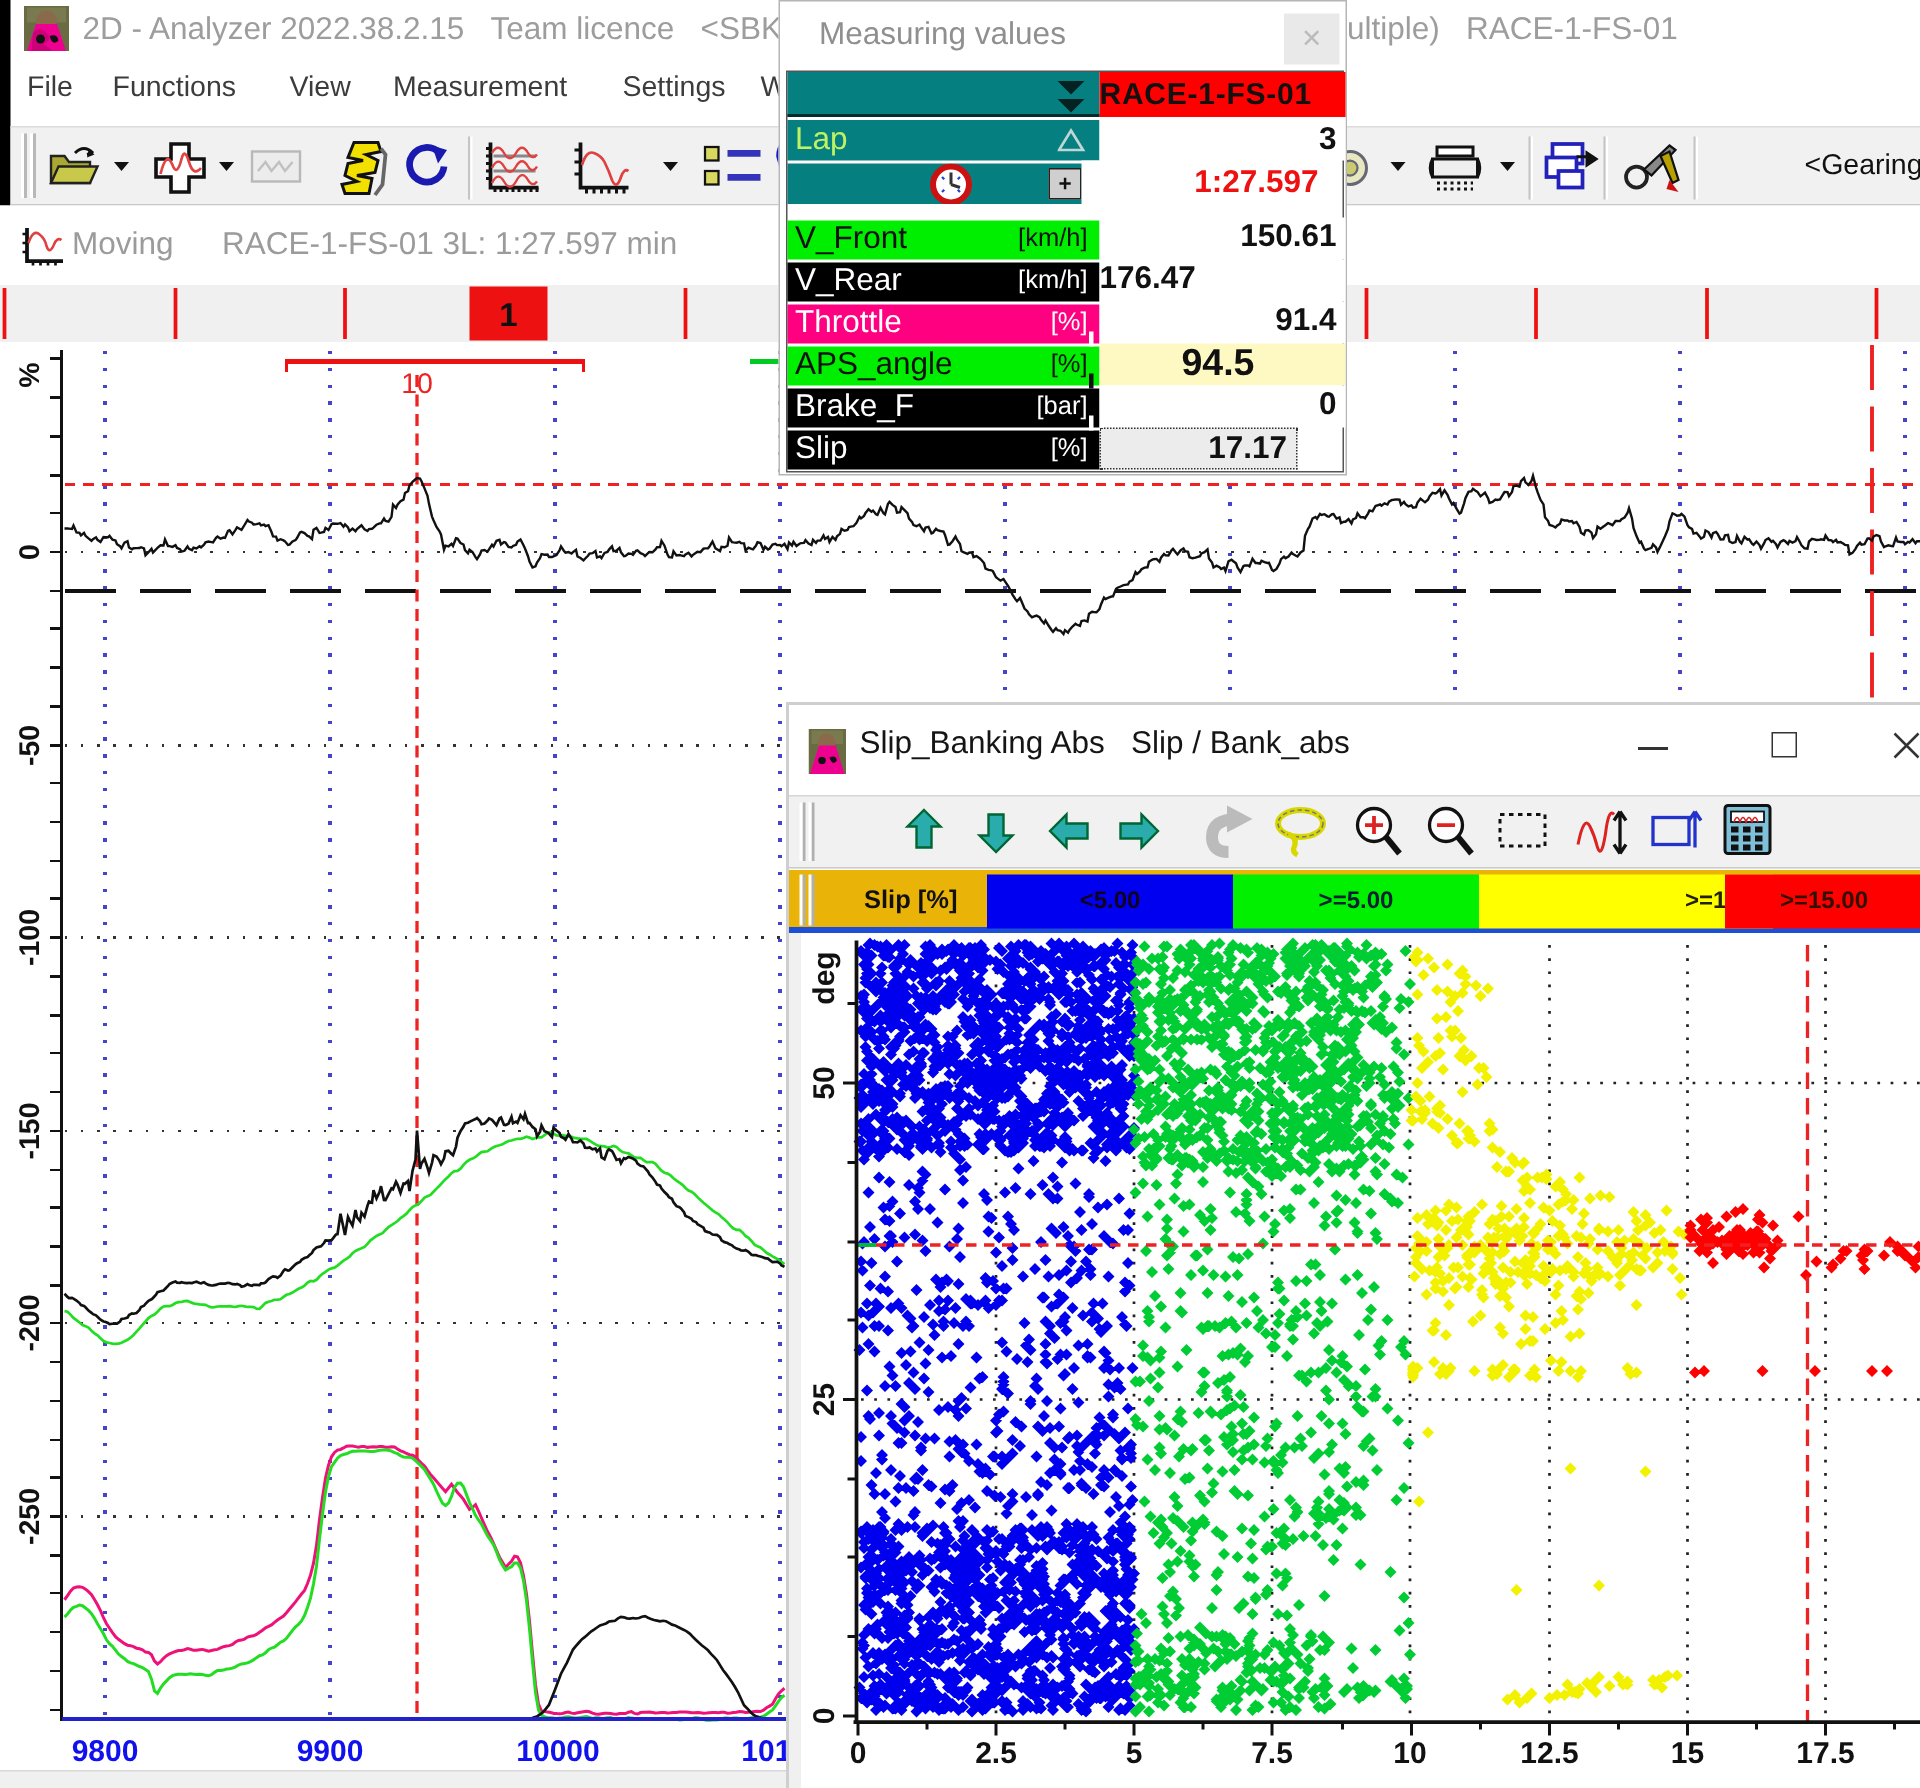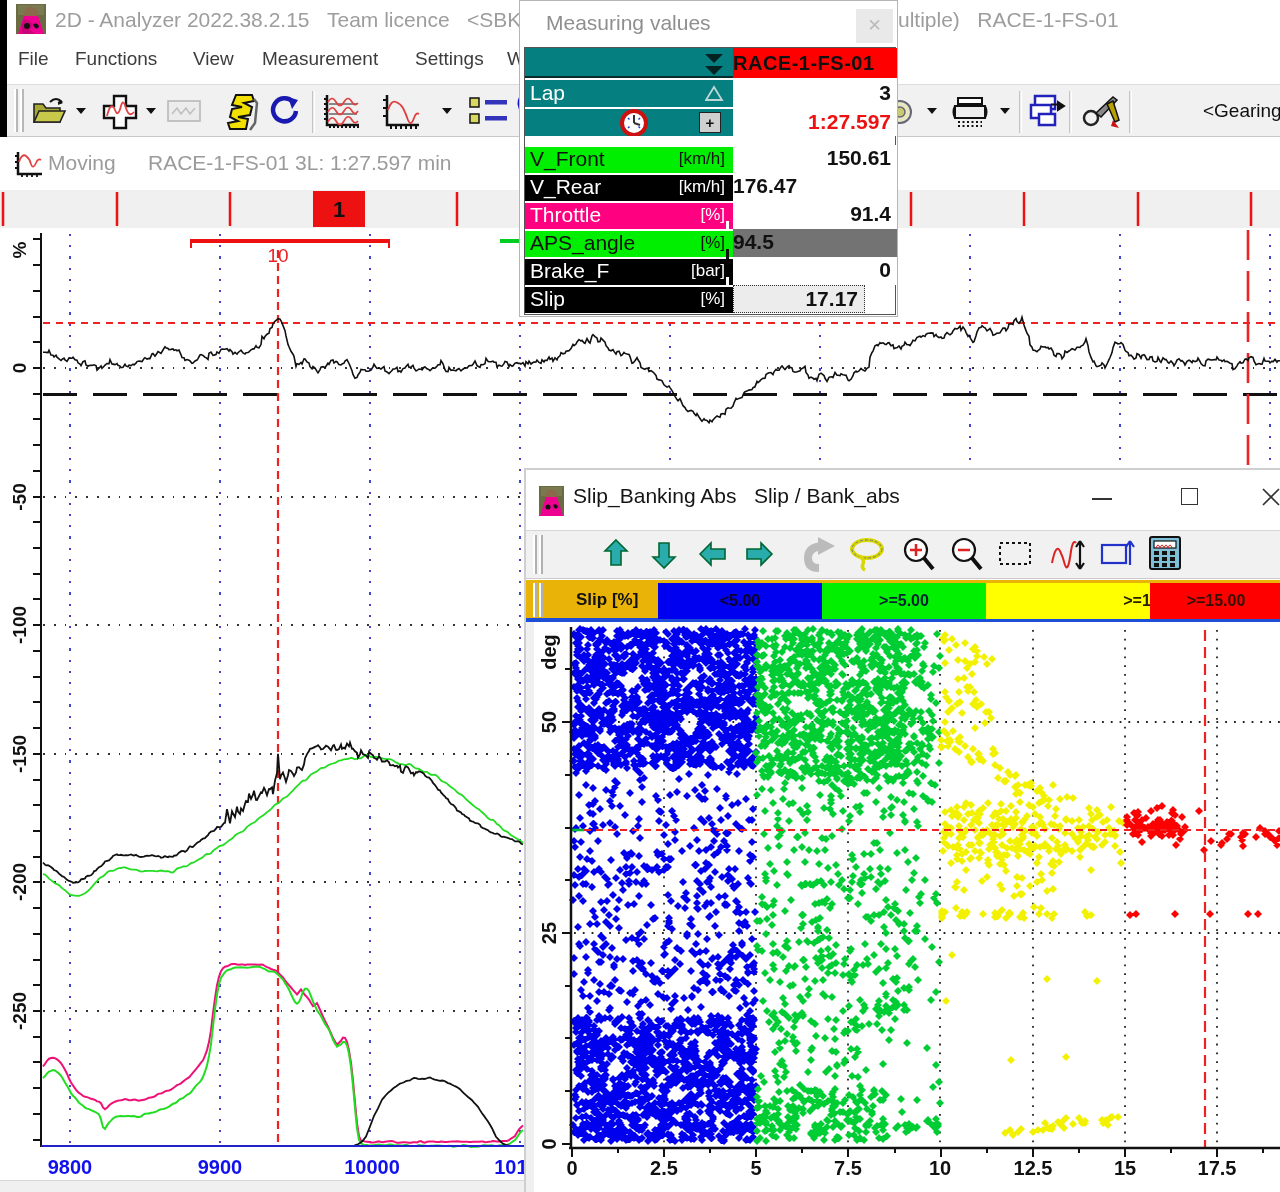--- a/index.html
+++ b/index.html
@@ -273,36 +273,36 @@
 
   <div class="abs" style="left:0;top:0;width:208px;height:30px;background:#067f80;border-bottom:2px solid #042c2c">
     <svg class="abs" style="left:178px;top:3px" width="24" height="26">
           <path d="M2 3 h18 l-9 9 z" fill="#042222"></path>
           <path d="M2 15 h18 l-9 9 z" fill="#042222"></path>
         </svg>
   </div>
   <div class="abs" style="left:208px;top:0;width:164px;height:30px;background:#ff0000;color:#111;font-weight:bold;font-size:20px;text-align:left;line-height:30px;letter-spacing:0.5px">RACE-1-FS-01</div>
 
   <div class="abs" style="left:0;top:32px;width:208px;height:27px;background:#067f80;color:#073737;font-size:21px">
-    <span style="position:absolute;left:5px;top:1px;color:#ffffff">Lap</span>
+    <span style="position:absolute;left:5px;top:1px;color:#bef264">Lap</span>
     <svg class="abs" style="left:180px;top:5px" width="20" height="18">
           <path d="M9 2 L17 15 L1 15 Z" fill="none" stroke="#bfd6d6" stroke-width="1.8"></path>
         </svg>
   </div>
   <div class="abs" style="left:208px;top:30px;width:164px;height:29px;background:#fff;color:#111;font-weight:bold;font-size:21px;text-align:right;line-height:29px;padding-right:6px">3</div>
 
   <div class="abs" style="left:0;top:61px;width:208px;height:27px;background:#067f80">
     <svg class="abs" style="left:95px;top:0" width="28" height="27">
       <circle cx="14" cy="14" r="12" fill="#fff" stroke="#cc1111" stroke-width="4"></circle>
       <path d="M14 14 L14 6 M14 14 L20 16" stroke="#333" stroke-width="2"></path>
       <path d="M8 9 l1.5 1.5 M20 9 l-1.5 1.5 M8 19 l1.5 -1.5 M20 19 l-1.5 -1.5" stroke="#2244cc" stroke-width="1.5"></path>
     </svg>
     <div class="abs" style="left:174px;top:3px;width:22px;height:21px;background:#cfcfcf;border:1.5px solid #222;color:#111;font-size:15px;font-weight:bold;text-align:center;line-height:19px">+</div>
   </div>
-  <div class="abs" style="left:208px;top:59px;width:164px;height:29px;background:#fff;color:#ee1111;font-weight:bold;font-size:21px;text-align:right;line-height:29px;padding-right:6px">1:27.597</div>
+  <div class="abs" style="left:196px;top:59px;width:164px;height:29px;background:#fff;color:#ee1111;font-weight:bold;font-size:21px;text-align:right;line-height:29px;padding-right:6px">1:27.597</div>
 
   <div class="abs" style="left:0;top:99px;width:208px;height:26px;background:#00ee00;color:#111;font-size:21px">
     <span style="position:absolute;left:5px;top:0px">V_Front</span>
     <span style="position:absolute;right:8px;top:2px;font-size:17px">[km/h]</span>
   </div>
   <div class="abs" style="left:208px;top:97px;width:164px;height:28px;background:#fff;color:#111;font-weight:bold;font-size:21px;text-align:right;line-height:26px;padding-right:6px">150.61</div>
   <div class="abs" style="left:0;top:127px;width:208px;height:26px;background:#000000;color:#fff;font-size:21px">
     <span style="position:absolute;left:5px;top:0px">V_Rear</span>
     <span style="position:absolute;right:8px;top:2px;font-size:17px">[km/h]</span>
   </div>
@@ -310,21 +310,21 @@
   <div class="abs" style="left:0;top:155px;width:208px;height:26px;background:#ff0080;color:#fff;font-size:21px">
     <span style="position:absolute;left:5px;top:0px">Throttle</span>
     <span style="position:absolute;right:8px;top:2px;font-size:17px">[%]</span>
   </div>
   <div class="abs" style="left:208px;top:153px;width:164px;height:28px;background:#fff;color:#111;font-weight:bold;font-size:21px;text-align:right;line-height:26px;padding-right:6px">91.4</div>
   <div class="abs" style="left:201px;top:173px;width:3px;height:10px;background:#fff;z-index:5"></div>
   <div class="abs" style="left:0;top:183px;width:208px;height:26px;background:#00ee00;color:#111;font-size:21px">
     <span style="position:absolute;left:5px;top:0px">APS_angle</span>
     <span style="position:absolute;right:8px;top:2px;font-size:17px">[%]</span>
   </div>
-  <div class="abs" style="left:208px;top:181px;width:164px;height:28px;background:#737373;color:#111;font-weight:bold;font-size:21px;text-align:left;line-height:26px;padding-right:6px">94.5</div>
+  <div class="abs" style="left:208px;top:181px;width:164px;height:28px;background:#fef9c3;color:#111;font-weight:bold;font-size:25px;text-align:center;line-height:26px;padding-right:6px">94.5</div>
   <div class="abs" style="left:201px;top:201px;width:3px;height:10px;background:#111;z-index:5"></div>
   <div class="abs" style="left:0;top:211px;width:208px;height:26px;background:#000000;color:#fff;font-size:21px">
     <span style="position:absolute;left:5px;top:0px">Brake_F</span>
     <span style="position:absolute;right:8px;top:2px;font-size:17px">[bar]</span>
   </div>
   <div class="abs" style="left:208px;top:209px;width:164px;height:28px;background:#fff;color:#111;font-weight:bold;font-size:21px;text-align:right;line-height:26px;padding-right:6px">0</div>
   <div class="abs" style="left:201px;top:229px;width:3px;height:10px;background:#fff;z-index:5"></div>
   <div class="abs" style="left:0;top:239px;width:208px;height:26px;background:#000000;color:#fff;font-size:21px">
     <span style="position:absolute;left:5px;top:0px">Slip</span>
     <span style="position:absolute;right:8px;top:2px;font-size:17px">[%]</span>

